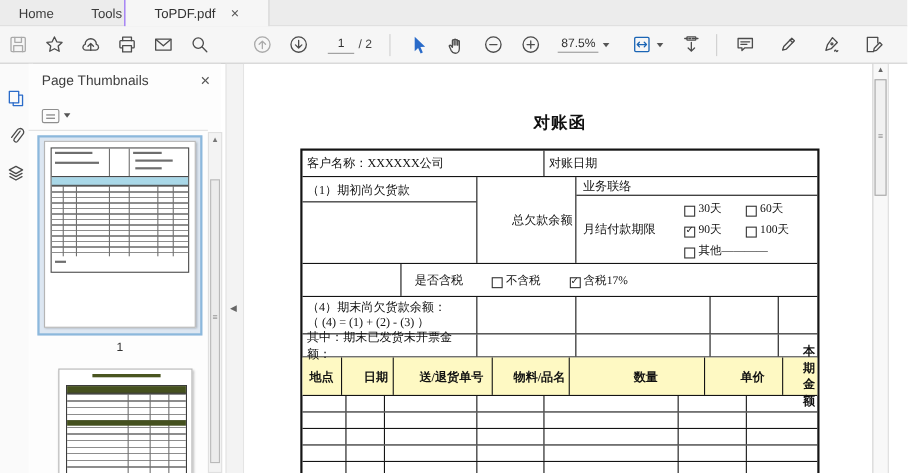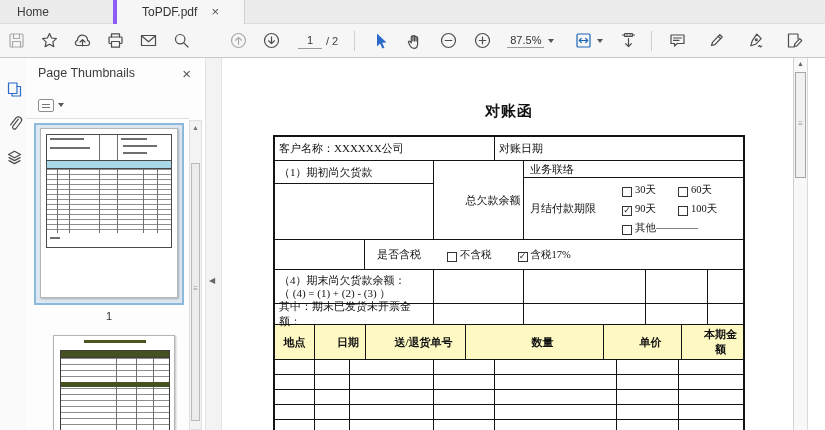--- a/index.html
+++ b/index.html
@@ -5,21 +5,21 @@
   * { margin:0; padding:0; box-sizing:border-box; }
   html,body { width:825px; height:430px; overflow:hidden; background:#fff;
     font-family:"Liberation Sans", sans-serif; }
   body { position:relative; }
 
   
   .tabbar { position:absolute; left:0; top:0; width:825px; height:24px; background:#ececec;
     display:flex; align-items:stretch; border-bottom:1px solid #dcdcdc; }
   .tab { padding:0 17px; font-size:12px; color:#3c3c3c; line-height:24px; cursor:default; }
   .tab-active { position:absolute; left:113px; top:0; width:132px; height:24px; background:#f6f6f6;
-    border-left:4px solid #8b5cf6; border-right:1px solid #cfcfcf; display:flex; align-items:center;
+    border-left:1px solid #8b5cf6; border-right:1px solid #cfcfcf; display:flex; align-items:center;
     justify-content:center; gap:14px; font-size:12px; color:#333; }
   .tab-close { color:#555; font-size:13px; line-height:12px; }
 
   
   .toolbar { position:absolute; left:0; top:24px; width:825px; height:34px; background:#f6f6f6;
     border-bottom:1px solid #c8c8c8; display:flex; align-items:center; }
   .tbtn { width:26px; height:26px; display:flex; align-items:center; justify-content:center; flex:none; }
   .tdiv { width:1px; height:20px; background:#cfcfcf; flex:none; }
   .pgnum { width:24px; height:17px; border:none; border-bottom:1px solid #9a9a9a; background:transparent;
     text-align:center; font-size:11px; color:#333; flex:none; font-family:"Liberation Sans",sans-serif;}
@@ -132,20 +132,21 @@
     border:1px solid #a6a6a6; }
   .dthumb .grip { top:46px; }
   .rstrip { position:absolute; left:807px; top:58px; width:18px; height:372px; background:#ffffff;
     border-left:1px solid #dadada; }
 </style>
 </head>
 <body>
 
 <div class="tabbar">
   <div class="tab">Home</div>
+  <div class="tab">Tools</div>
 </div>
 <div class="tab-active">
   <span>ToPDF.pdf</span>
   <span class="tab-close">×</span>
 </div>
 
 <div class="toolbar">
   <div class="tbtn" style="margin-left:3px;">
     <svg class="ic ic-dis" viewBox="0 0 19 19">
       <rect x="3" y="3" width="13" height="13" rx="1"></rect>
@@ -432,20 +433,21 @@
       <div class="td w61"></div>
       <div class="td w122"></div>
       <div class="td w62"></div>
       <div class="td flex1"></div>
     </div>
 
     <div class="tr hd">
       <div class="td" style="width:40px;">地点</div>
       <div class="td" style="width:35px;">日期</div>
       <div class="td" style="width:84px;">送/退货单号</div>
+      <div class="td" style="width:61px;">物料/品名</div>
       <div class="td" style="width:122px;">数量</div>
       <div class="td" style="width:62px;">单价</div>
       <div class="td flex1">本期金额</div>
     </div>
 
     <div class="tr er">
         <div class="td" style="width:40px;"></div>
         <div class="td" style="width:35px;"></div>
         <div class="td" style="width:84px;"></div>
         <div class="td" style="width:61px;"></div>

